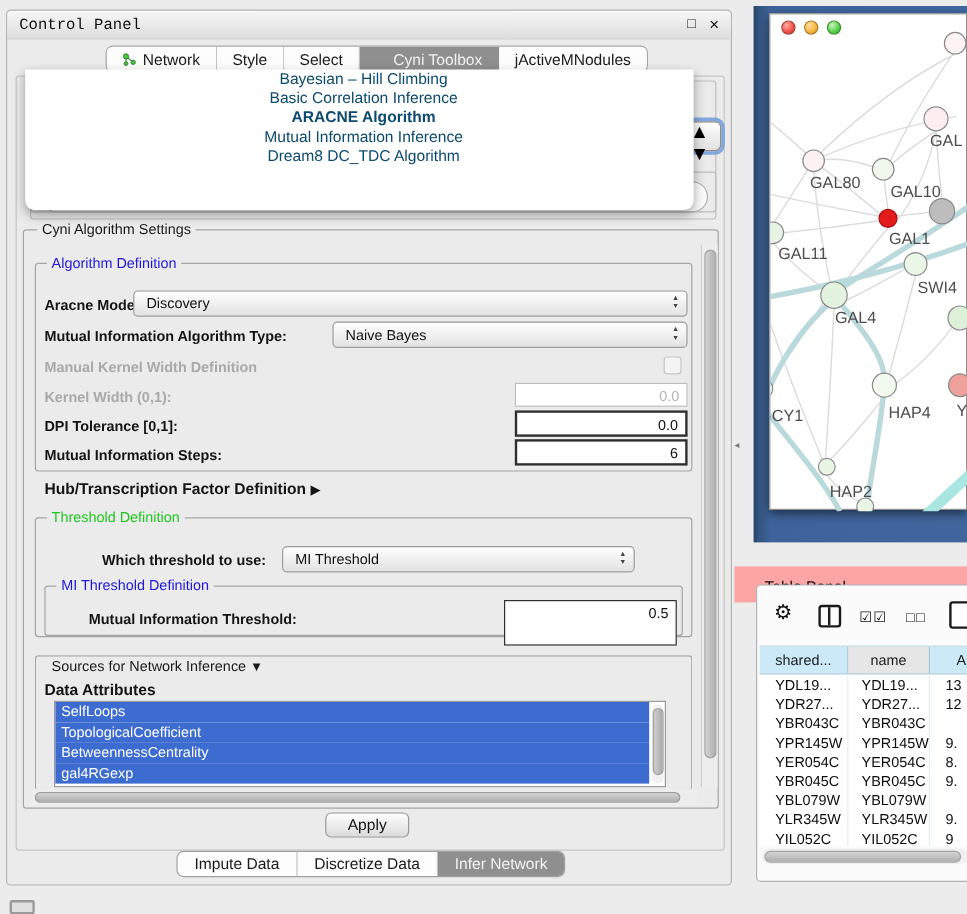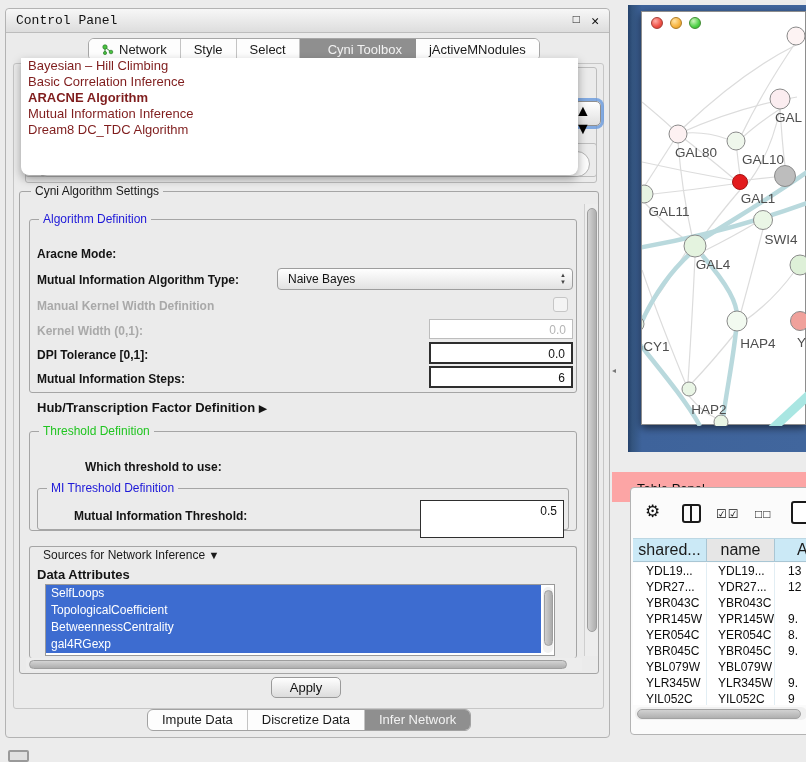--- a/index.html
+++ b/index.html
@@ -35,21 +35,21 @@
   .combo-sliver { position:absolute; left:568px; top:92px; width:27px; height:25px; z-index:2;
     border:1px solid #8f8f8f; border-radius:5px; background:linear-gradient(#fff,#e0e0e0);
     box-shadow:0 0 0 3px rgba(102,153,221,.8); }
   .field-sliver { position:absolute; left:32px; top:141px; width:556px; height:26px; z-index:2;
     border:1px solid #b3b3b3; border-radius:13px; background:#fcfcfc; }
 
   
   .algo-popup { position:absolute; left:15px; top:49px; width:557px; height:117px; z-index:50;
     background:#ffffff; border-radius:0 0 8px 8px; box-shadow:0 4px 10px rgba(0,0,0,.35); }
   .algo-popup .ph { display:block; text-align:center; color:#b8b8b8; font-size:13px; padding-top:2px; height:17px; }
-  .algo-popup .item { font-size:13px; color:#7f1d1d; height:16px; line-height:16px; padding-left:7px; }
+  .algo-popup .item { font-size:13px; color:#0c4a6e; height:16px; line-height:16px; padding-left:7px;text-align:center; }
   .algo-popup .item.bold { font-weight:bold; }
 
   
   .fieldset { position:absolute; border:1px solid #a5a5a5; border-radius:3px; }
   .legend { position:absolute; font-size:12px; background:#ebebeb; padding:0 4px; color:#1a1a1a; z-index:3; }
   .legend.blue { color:#1d18d8; }
   .legend.green { color:#21c521; }
 
   .lbl { position:absolute; font-size:12px; font-weight:bold; color:#141414; white-space:nowrap; }
   .lbl.dis { color:#a9a9a9; }
@@ -114,21 +114,21 @@
   .tp-toolbar { position:absolute; left:0; top:0; width:100%; height:50px; }
   .gear-ic { position:absolute; left:14px; top:13px; font-size:17px; color:#111; }
   .cols-ic { position:absolute; left:51px; top:16px; width:19px; height:19px; border:2px solid #1a1a1a; border-radius:3px; }
   .cols-ic::after { content:""; position:absolute; left:6px; top:0; width:2px; height:15px; background:#1a1a1a; }
   .cks-ic { position:absolute; left:85px; top:19px; font-size:12px; color:#111; letter-spacing:1px; }
   .boxes-ic { position:absolute; left:124px; top:19px; font-size:12px; color:#111; letter-spacing:1px; }
   .newcol-ic { position:absolute; left:160px; top:13px; width:24px; height:23px; border:2px solid #1a1a1a; border-radius:3px; background:#fff; }
 
   .tp-header { position:absolute; left:2px; top:50px; width:176px; height:24px; display:flex;
     border-top:1px solid #bcd7e3; border-bottom:1px solid #a9c6d4; }
-  .tp-header .hc { font-size:16px; color:#1a1a1a; text-align:center; line-height:22px; border-right:1px solid #a9c6d4; overflow:hidden; }
+  .tp-header .hc { font-size:12px; color:#1a1a1a; text-align:center; line-height:22px; border-right:1px solid #a9c6d4; overflow:hidden; }
   .hc.c1 { width:74px; background:#cbe9f6; }
   .hc.c2 { width:68px; background:#e6e6e6; }
   .hc.c3 { width:34px; background:#cbe9f6; text-align:left; padding-left:22px; }
 
   .tp-rows { position:absolute; left:2px; top:75px; width:176px; height:142px; overflow:hidden; background:#fff; }
   .tp-row { display:flex; height:16px; line-height:16px; font-size:12px; color:#0d0d0d; }
   .tp-row .c { overflow:hidden; white-space:nowrap; border-right:1px solid #e2eef4; }
   .tp-row .r1 { width:74px; padding-left:13px; }
   .tp-row .r2 { width:68px; padding-left:11px; }
   .tp-row .r3 { width:34px; padding-left:13px; }
@@ -195,20 +195,24 @@
       <div class="item">Dream8 DC_TDC Algorithm</div>
     </div>
 
     <div class="fieldset" style="left:13px; top:182px; width:580px; height:483px;"></div>
     <span class="legend" style="left:25px; top:175px;">Cyni Algorithm Settings</span>
 
     <div class="fieldset" style="left:23px; top:210px; width:548px; height:174px;"></div>
     <span class="legend blue" style="left:33px; top:203px;">Algorithm Definition</span>
 
     <span class="lbl" style="left:31px; top:238px;">Aracne Mode:</span>
+    <div class="combo" style="left:105px; top:233px; width:462px; height:22px;">
+      <span>Discovery</span>
+      <span class="arrows">▲<br>▼</span>
+    </div>
 
     <span class="lbl" style="left:31px; top:264px;">Mutual Information Algorithm Type:</span>
     <div class="combo" style="left:271px; top:259px; width:296px; height:22px;">
       <span>Naive Bayes</span>
       <span class="arrows">▲<br>▼</span>
     </div>
 
     <span class="lbl dis" style="left:31px; top:290px;">Manual Kernel Width Definition</span>
     <div class="checkbox" style="left:547px; top:288px;"></div>
 
@@ -223,20 +227,24 @@
 
     <span class="expander" style="left:31px; top:391px;">
       <span>Hub/Transcription Factor Definition</span>
       <span class="tri"> ▶</span>
     </span>
 
     <div class="fieldset" style="left:23px; top:422px; width:548px; height:100px;"></div>
     <span class="legend green" style="left:33px; top:415px;">Threshold Definition</span>
 
     <span class="lbl" style="left:79px; top:451px;">Which threshold to use:</span>
+    <div class="combo" style="left:229px; top:446px; width:294px; height:22px;">
+      <span>MI Threshold</span>
+      <span class="arrows">▲<br>▼</span>
+    </div>
 
     <div class="fieldset" style="left:31px; top:479px; width:532px; height:42px;"></div>
     <span class="legend blue" style="left:41px; top:472px;">MI Threshold Definition</span>
     <span class="lbl" style="left:44px; top:500px;padding-left:24px;">Mutual Information Threshold:</span>
     <div class="numfield" style="left:414px; top:491px; width:144px; height:38px; border-width:1px; border-color:#2e2e2e;">0.5</div>
 
     <div class="fieldset" style="left:23px; top:537px; width:548px; height:112px; border-bottom:none;"></div>
     <span class="legend" style="left:33px; top:539px;">
       <span>Sources for Network Inference</span>
       <span class="tri"> ▼</span>

